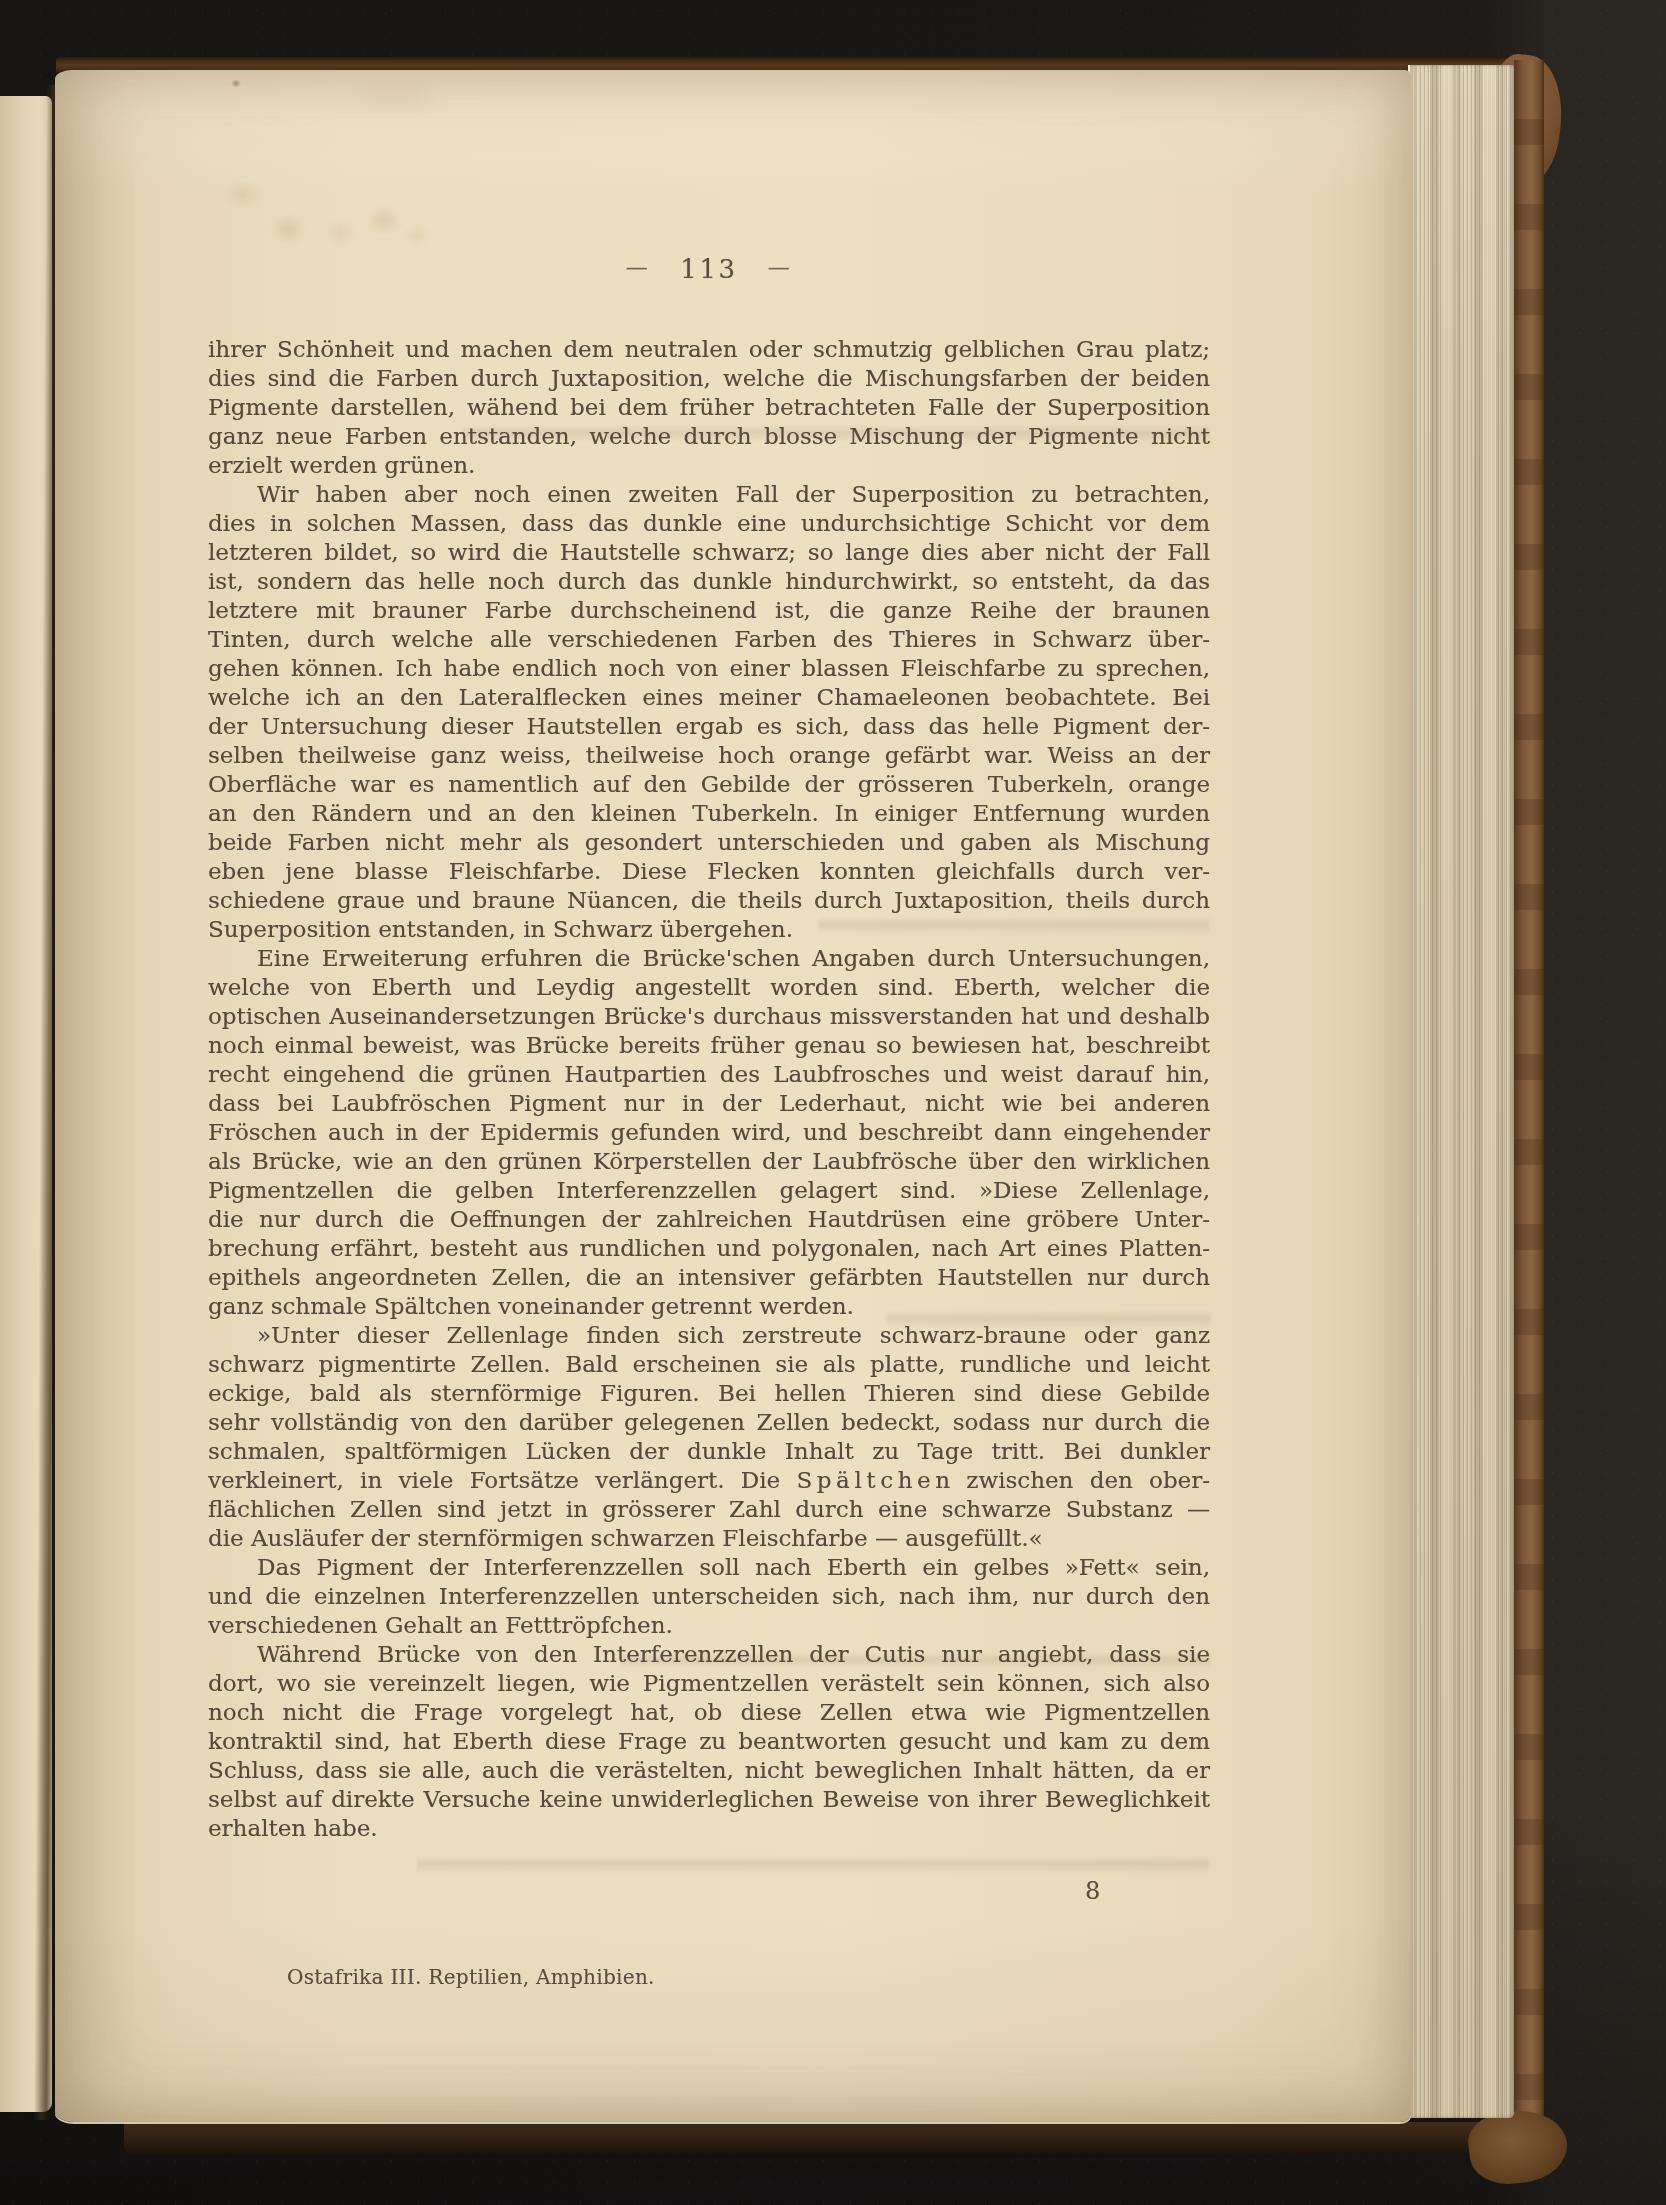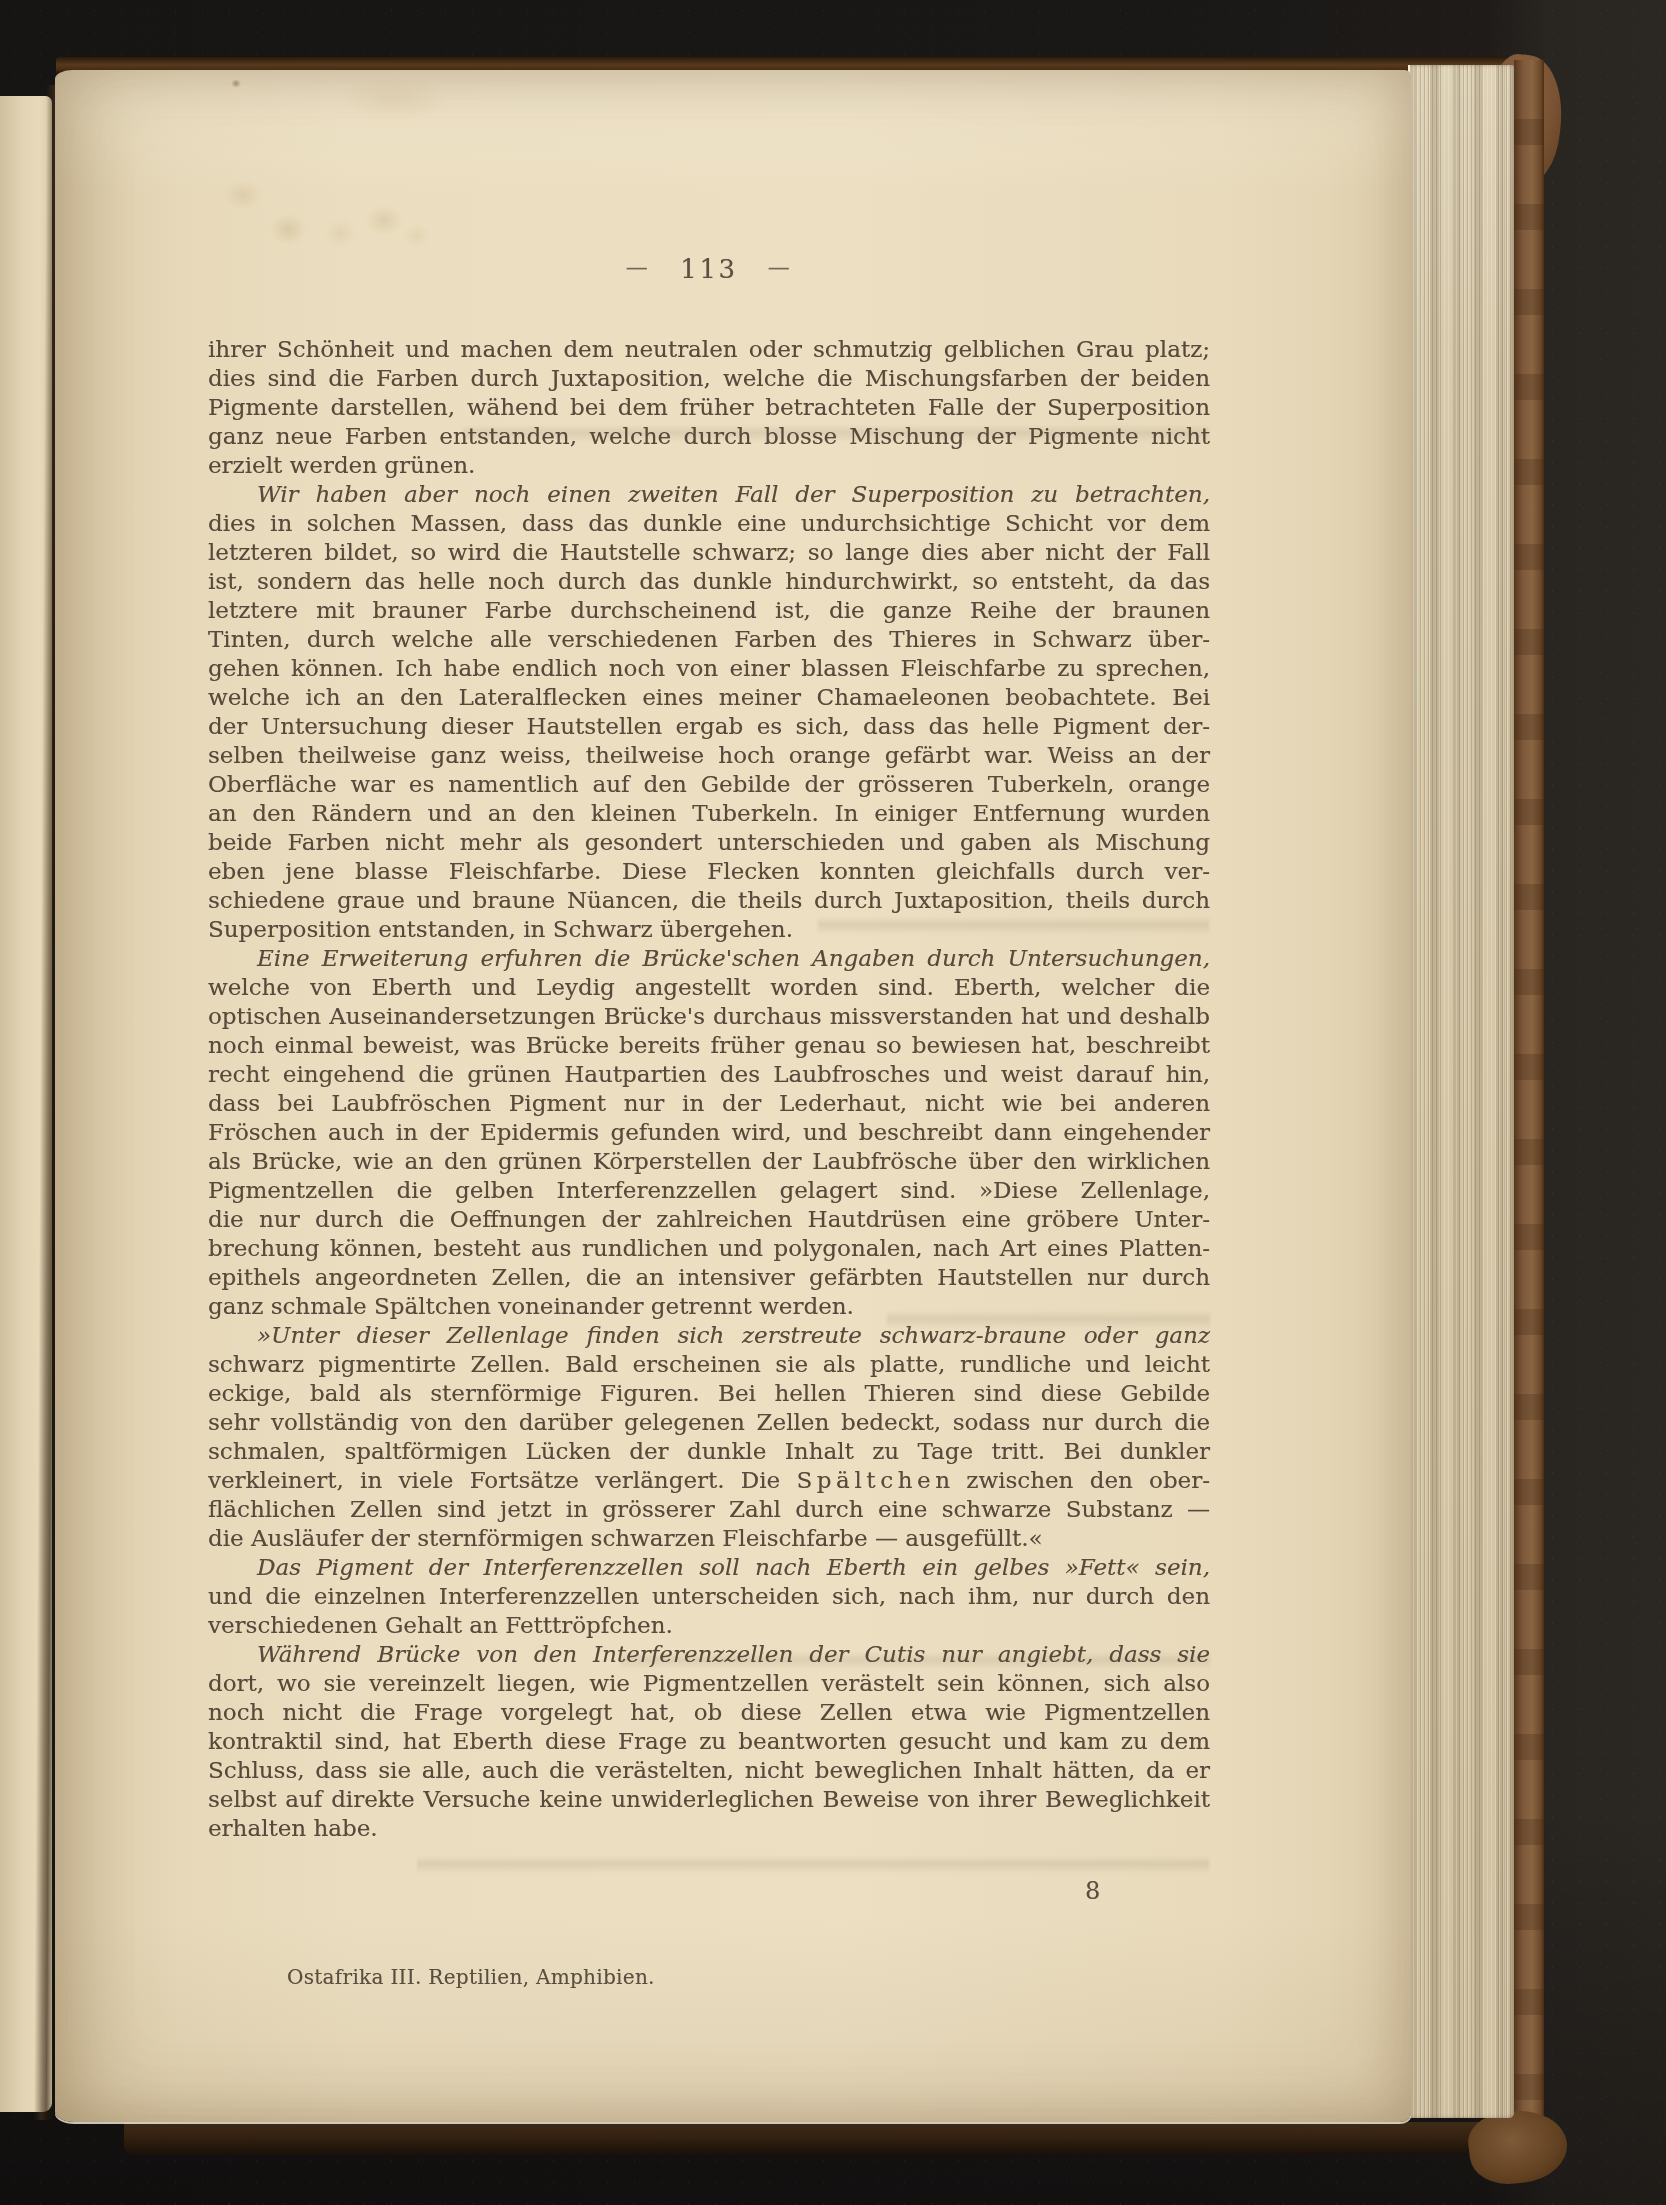--- a/index.html
+++ b/index.html
@@ -99,21 +99,21 @@
     position:absolute;left:153px;top:265px;width:1002px;
     font-size:23px;color:#57493b;
     text-shadow:0.2px 0.2px 0.5px rgba(87,73,59,0.42);
   }
   .line{
     height:29px;line-height:29px;
     text-align:justify;text-align-last:justify;
     white-space:nowrap;overflow:visible;
   }
   .line.last{text-align-last:left;}
-  .line.indent{text-indent:49px;font-style:italic;}
+  .line.indent{text-indent:49px;}
   .footer-sig{
     position:absolute;left:232px;top:1895px;
     font-size:20px;color:#5a4e40;letter-spacing:0.3px;
     text-shadow:0.2px 0.2px 0.5px rgba(90,78,64,0.4);
   }
   .sheet-no{
     position:absolute;left:1030px;top:1807px;
     font-size:24px;color:#5a4e40;
     text-shadow:0.2px 0.2px 0.5px rgba(90,78,64,0.4);
   }
@@ -181,21 +181,21 @@
         <div class="line indent">Eine Erweiterung erfuhren die Brücke'schen Angaben durch Untersuchungen,</div>
         <div class="line">welche von Eberth und Leydig angestellt worden sind.  Eberth, welcher die</div>
         <div class="line">optischen Auseinandersetzungen Brücke's durchaus missverstanden hat und deshalb</div>
         <div class="line">noch einmal beweist, was Brücke bereits früher genau so bewiesen hat, beschreibt</div>
         <div class="line">recht eingehend die grünen Hautpartien des Laubfrosches und weist darauf hin,</div>
         <div class="line">dass bei Laubfröschen Pigment nur in der Lederhaut, nicht wie bei anderen</div>
         <div class="line">Fröschen auch in der Epidermis gefunden wird,  und beschreibt dann eingehender</div>
         <div class="line">als Brücke, wie an den grünen Körperstellen der Laubfrösche über den wirklichen</div>
         <div class="line">Pigmentzellen die gelben Interferenzzellen gelagert sind.  »Diese Zellenlage,</div>
         <div class="line">die nur durch die Oeffnungen der zahlreichen Hautdrüsen eine gröbere Unter-</div>
-        <div class="line">brechung können, besteht aus rundlichen und polygonalen, nach Art eines Platten-</div>
+        <div class="line">brechung erfährt, besteht aus rundlichen und polygonalen, nach Art eines Platten-</div>
         <div class="line">epithels angeordneten Zellen, die an intensiver gefärbten Hautstellen nur durch</div>
         <div class="line last">ganz schmale Spältchen voneinander getrennt werden.</div>
         <div class="line indent">»Unter dieser Zellenlage finden sich zerstreute schwarz-braune oder ganz</div>
         <div class="line">schwarz pigmentirte Zellen.  Bald erscheinen sie als platte, rundliche und leicht</div>
         <div class="line">eckige, bald als sternförmige Figuren.  Bei hellen Thieren sind diese Gebilde</div>
         <div class="line">sehr vollständig von den darüber gelegenen Zellen bedeckt, sodass nur durch die</div>
         <div class="line">schmalen, spaltförmigen Lücken der dunkle Inhalt zu Tage tritt.  Bei dunkler</div>
         <div class="line">verkleinert, in viele Fortsätze verlängert.  Die S p ä l t c h e n zwischen den ober-</div>
         <div class="line">flächlichen Zellen sind jetzt in grösserer Zahl durch eine schwarze Substanz —</div>
         <div class="line last">die Ausläufer der sternförmigen schwarzen Fleischfarbe — ausgefüllt.«</div>

